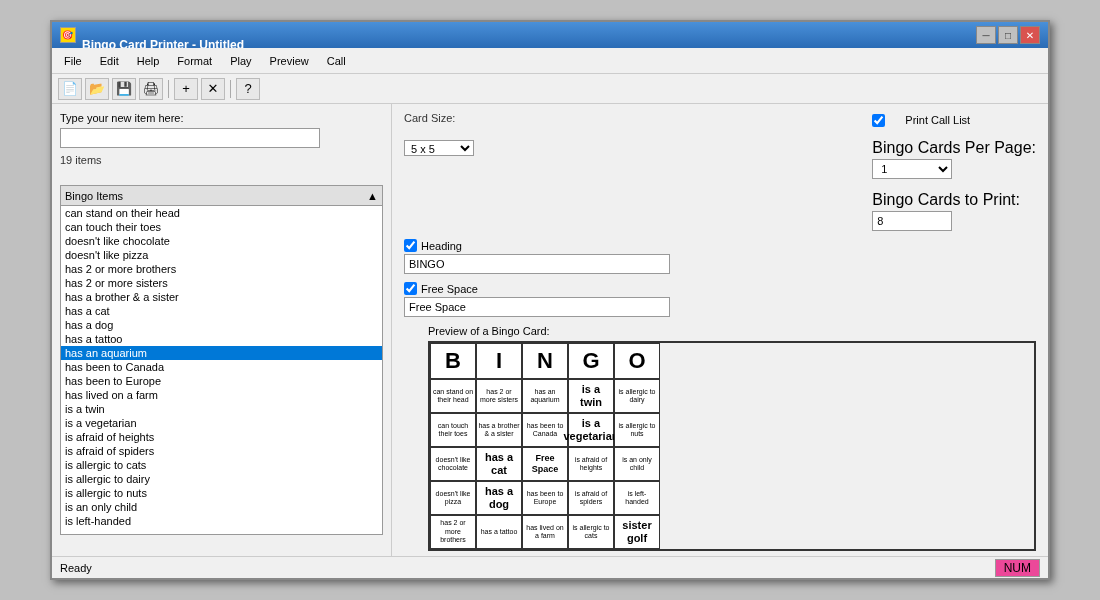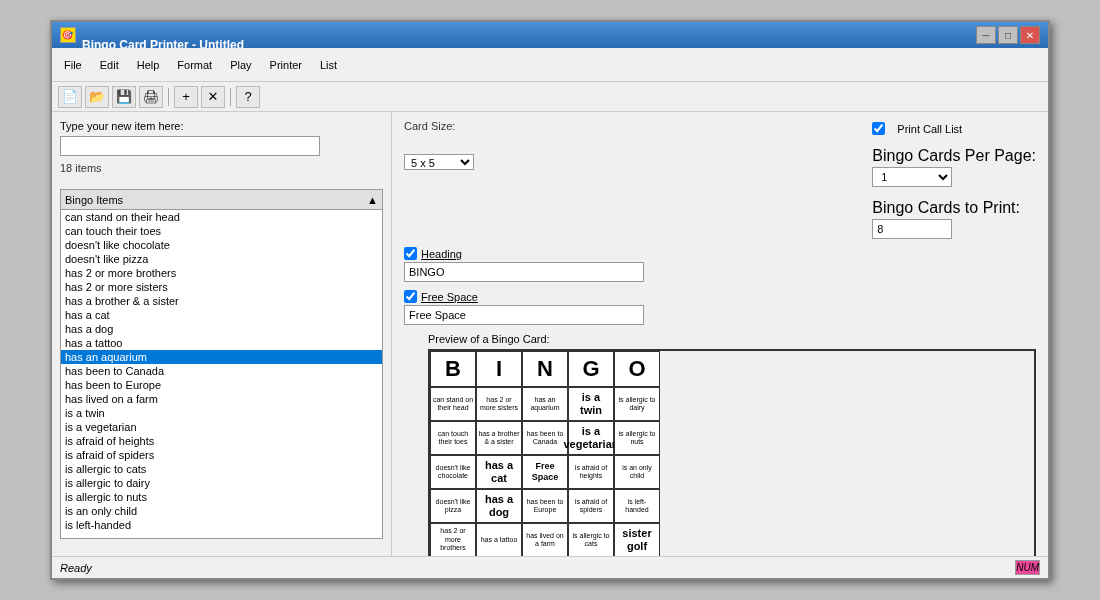--- a/index.html
+++ b/index.html
@@ -71,21 +71,21 @@
     }
     .title-btn.close { background: #d9534f; color: white; }
 
     
     .menu-bar {
       background: #f0f0f0;
       border-bottom: 1px solid #ccc;
       display: flex;
       padding: 2px 4px;
       gap: 2px;
-      height: 34px;
+      height: 26px;
       align-items: center;
     }
     .menu-item {
       padding: 2px 8px;
       cursor: pointer;
       font-size: 11px;
     }
 
     
     .toolbar {
@@ -187,21 +187,21 @@
       flex: 1;
       padding: 8px 12px;
       display: flex;
       flex-direction: column;
       gap: 8px;
     }
 
     .option-group {
       display: flex;
       flex-direction: column;
-      gap: 22px;
+      gap: 16px;
     }
 
     .option-label {
       font-size: 11px;
       color: #333;
     }
 
     .select-box {
       width: 70px;
       height: 16px;
@@ -209,31 +209,30 @@
       border: 1px solid #999;
       background: white;
       padding: 1px 2px;
     }
 
     .checkbox-row {
       display: flex;
       align-items: center;
       gap: 4px;
       font-size: 11px;
-      text-decoration: underline;
     }
 
     .field-group {
       display: flex;
       flex-direction: column;
       gap: 2px;
     }
 
     .field-input {
-      width: 240px;
+      width: 266px;
       height: 20px;
       border: 1px solid #999;
       padding: 1px 4px;
       font-size: 11px;
       background: white;
     }
 
     .spinner-group {
       display: flex;
       flex-direction: column;
@@ -310,36 +309,35 @@
 
     
     .status-bar {
       background: #f0f0f0;
       border-top: 1px solid #ccc;
       padding: 2px 8px;
       display: flex;
       justify-content: space-between;
       align-items: center;
       height: 22px;
-      font-style: italic;
     }
     .status-text {
       font-size: 11px;
     }
     .status-num {
       border: 1px solid #999;
-      padding: 1px 0;
-      font-size: 10px;
+      padding: 1px 8px;
+      font-size: 12px;
       background: #ec4899;
     }
 
     .print-call-list-row {
       display: flex;
-      align-items: center;
-      gap: 12px;
+      align-items: flex-start;
+      gap: 20px;
       font-size: 11px;
     }
   </style>
 </head>
 <body>
 
 <div class="window">
 
   <div class="title-bar">
     <div class="title-bar-left">
@@ -352,22 +350,22 @@
       <div class="title-btn close">✕</div>
     </div>
   </div>
 
   <div class="menu-bar">
   <div class="menu-item">File</div>
       <div class="menu-item">Edit</div>
       <div class="menu-item">Help</div>
       <div class="menu-item">Format</div>
       <div class="menu-item">Play</div>
-      <div class="menu-item">Printer</div>
-      <div class="menu-item">List</div>
+      <div class="menu-item">Preview</div>
+      <div class="menu-item">Call</div>
     </div>
 
   <div class="toolbar">
     <div class="toolbar-btn">📄</div>
     <div class="toolbar-btn">📂</div>
     <div class="toolbar-btn">💾</div>
     <div class="toolbar-btn">🖨</div>
     <div class="toolbar-sep"></div>
     <div class="toolbar-btn">+</div>
     <div class="toolbar-btn">✕</div>
@@ -375,21 +373,21 @@
     <div class="toolbar-btn">?</div>
   </div>
 
   <div class="main-content">
 
     <div class="left-panel">
       <div class="field-group">
         <div class="input-label">Type your new item here:</div>
         <input class="text-input" type="text" style="">
       </div>
-      <div class="item-count">18 items</div>
+      <div class="item-count">19 items</div>
       <div class="list-container">
         <div class="list-header">
           <span>Bingo Items</span>
           <span>▲</span>
         </div>
         <div class="list-box" id="items-list">
         <div class="list-box-item">can stand on their head</div>
             <div class="list-box-item">can touch their toes</div>
             <div class="list-box-item">doesn't like chocolate</div>
             <div class="list-box-item">doesn't like pizza</div>

